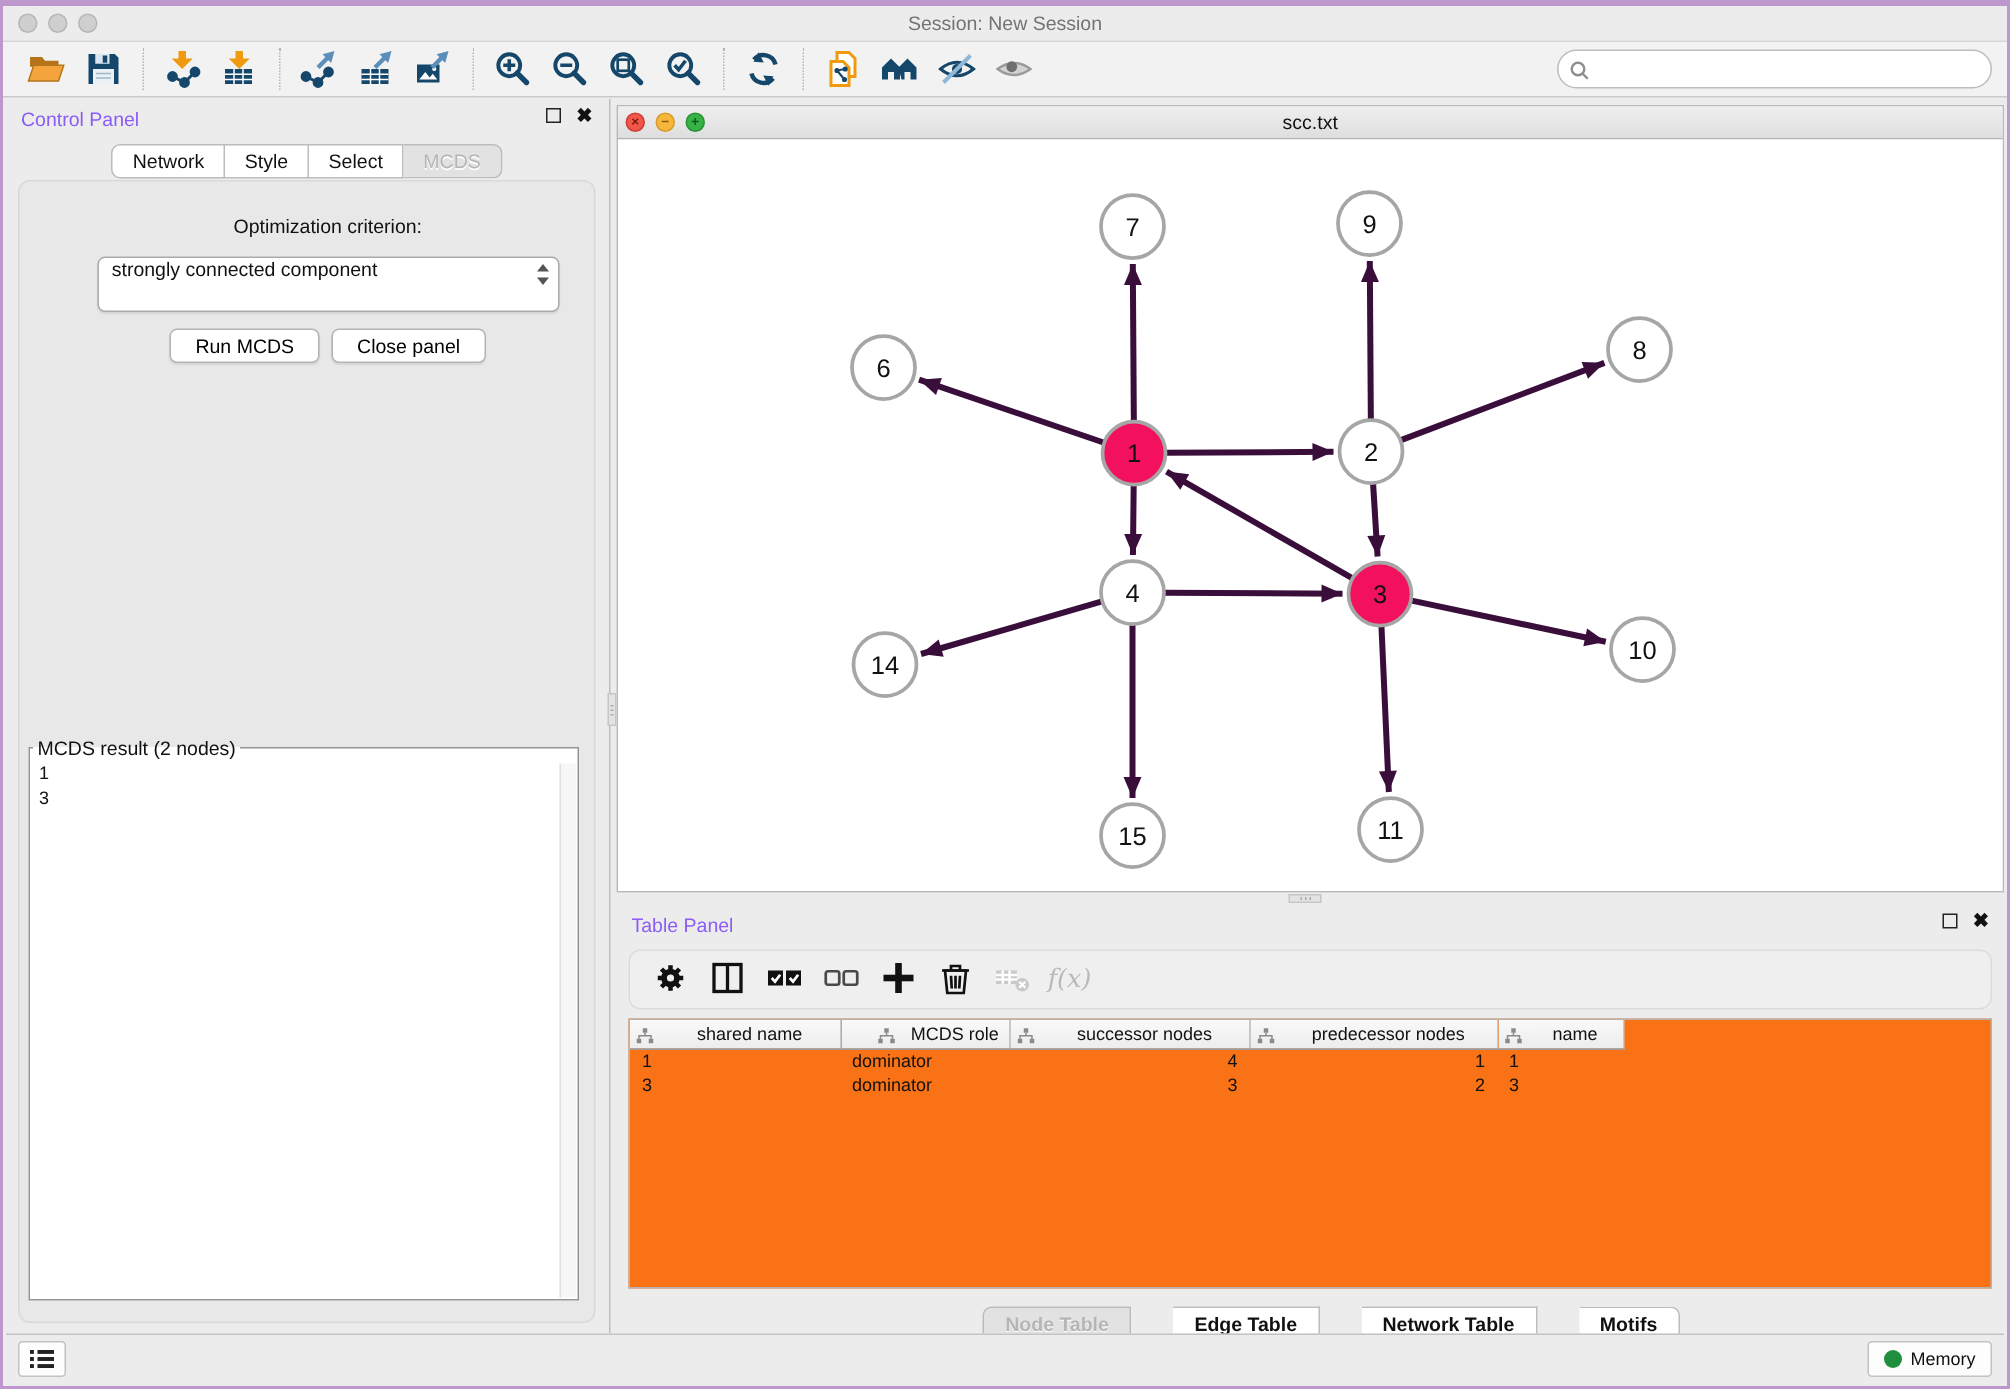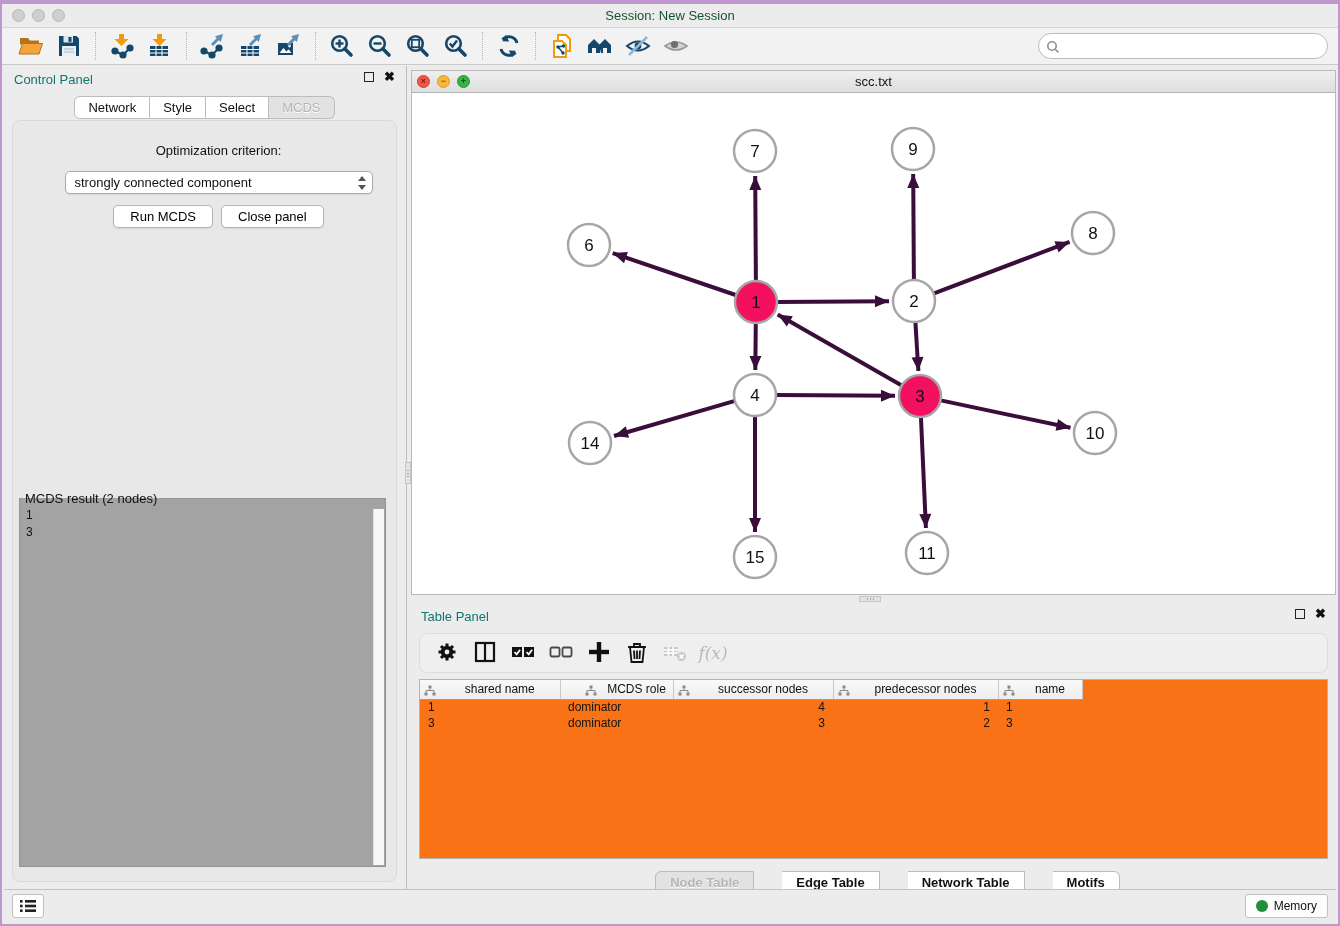--- a/index.html
+++ b/index.html
@@ -6,61 +6,61 @@
   html,body { width:1340px; height:926px; overflow:hidden; background:#ececec;
               font-family:"Liberation Sans", sans-serif; font-size:13px; color:#111; }
   #window { position:relative; width:1340px; height:926px; background:#ececec;
             border:2px solid #bd97cd; border-top-width:4px; }
 
   
   .titlebar { position:relative; height:24px; background:#ececec; border-bottom:1px solid #d6d6d6; }
   .lights { position:absolute; left:10px; top:5px; display:flex; gap:7px; }
   .light { width:13px; height:13px; border-radius:50%; background:#cfcfcf; border:1px solid #b6b6b6;
            display:flex; align-items:center; justify-content:center; font-size:9px; font-weight:bold; line-height:1; }
-  .titlebar .title { position:absolute; left:0; right:0; top:4px; text-align:center; color:#14532d; }
+  .titlebar .title { position:absolute; left:0; right:0; top:4px; text-align:center; color:#737373; }
 
   
   .toolbar { position:relative; height:37px; background:#f2f2f2; border-bottom:1px solid #c9c9c9;
              display:flex; align-items:center; padding:0 10px; }
   .tb-btn { width:38px; height:32px; display:flex; align-items:center; justify-content:center; border-radius:4px; }
   .tb-btn svg { display:block; }
   .tb-sep { width:1px; height:28px; border-left:1px dotted #b3b3b3; margin:0 7px; }
   .tb-spacer { flex:1; }
   .search { position:relative; width:290px; height:26px; background:#fff; border:1px solid #bdbdbd;
             border-radius:13px; display:flex; align-items:center; padding-left:26px; }
   .search svg { position:absolute; left:7px; top:5px; }
   .search input { border:none; outline:none; width:250px; font-size:13px; background:transparent; }
 
   
   .main { position:absolute; top:62px; left:2px; right:2px; bottom:35px; }
 
   
   .control-panel { position:absolute; left:0; top:0; width:401px; height:100%; }
   .panel-header { position:relative; height:26px; padding:6px 10px 0; }
-  .panel-header .ph-title { font-size:13px; color:#0f766e; }
+  .panel-header .ph-title { font-size:13px; color:#8b5cf6; }
   .panel-icons { position:absolute; right:10px; top:6px; display:flex; gap:10px; align-items:center; }
   .float-box { width:10px; height:10px; border:1.6px solid #222; }
   .close-x { font-size:13px; font-weight:bold; color:#111; line-height:10px; }
   .cp-tabs { display:flex; justify-content:center; margin-top:4px; position:relative; z-index:2; }
   .tab { background:#fff; border:1px solid #bcbcbc; border-left-width:0; padding:3px 13px; font-size:13px; }
   .tab:first-child { border-left-width:1px; border-radius:6px 0 0 6px; }
   .tab:last-child { border-radius:0 6px 6px 0; }
   .tab.active { background:#e2e2e2; color:#b5b5b5; text-shadow:0 1px 0 #fff; }
   .cp-body { position:absolute; left:8px; right:8px; top:54px; bottom:7px; background:#e8e8e8;
              border:1px solid #d9d9d9; border-radius:8px;padding-left:28px; }
   .opt-label { text-align:center; margin-top:22px; font-size:13px; }
-  .select-box { position:relative; margin:13px auto 0; width:308px; height:23px; background:#fff;
-                border:1px solid #ababab; border-radius:5px; display:flex; align-items:center;
+  .select-box { position:relative; margin:13px auto 0; width:308px; height:37px; background:#fff;
+                border:1px solid #ababab; border-radius:5px; display:flex; align-items:flex-start;
                 padding:0 22px 0 9px; font-size:13px; box-shadow:0 1px 1px rgba(0,0,0,.08); }
   .select-box .stepper { position:absolute; right:5px; top:3px; }
   .btn-row { display:flex; justify-content:center; gap:8px; margin-top:11px; }
   .btn { background:#fff; border:1px solid #b4b4b4; border-radius:5px; padding:3px 16px;
          font-size:13px; box-shadow:0 1px 1px rgba(0,0,0,.08); }
   fieldset.result { position:absolute; left:6px; right:10px; top:370px; height:376px;
-                    background:#a3a3a3; border:1px solid #949494; }
+                    background:#ffffff; border:1px solid #949494; }
   fieldset.result legend { font-size:13px; padding:0 3px; margin-left:2px; color:#111; }
   .result-lines { padding:1px 6px; font-size:12px; line-height:17px; }
   .result-scroll { position:absolute; right:1px; top:3px; bottom:1px; width:11px; background:#f7f7f7;
                    border-left:1px solid #e0e0e0; }
 
   
   .v-divider { position:absolute; left:401px; top:0; width:6px; height:100%; }
   .v-divider .line { position:absolute; left:1px; top:0; bottom:0; width:1px; background:#bdbdbd; }
   .v-grip { position:absolute; left:0px; top:396px; width:6px; height:22px; background:#e3e3e3;
             border:1px solid #c6c6c6; display:flex; flex-direction:column; justify-content:center; gap:2px; padding:0 1px;}

